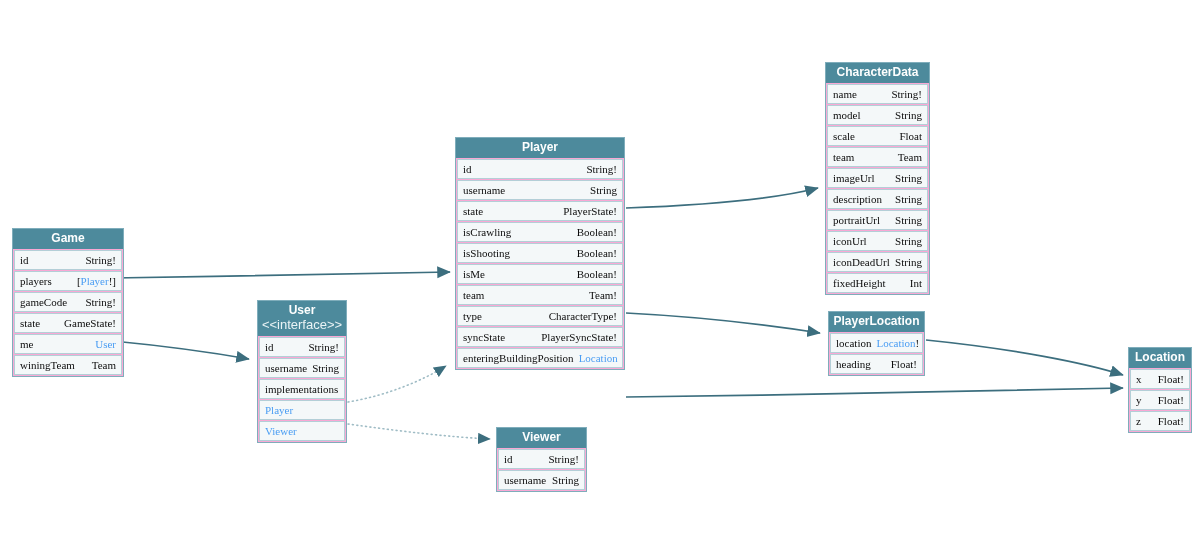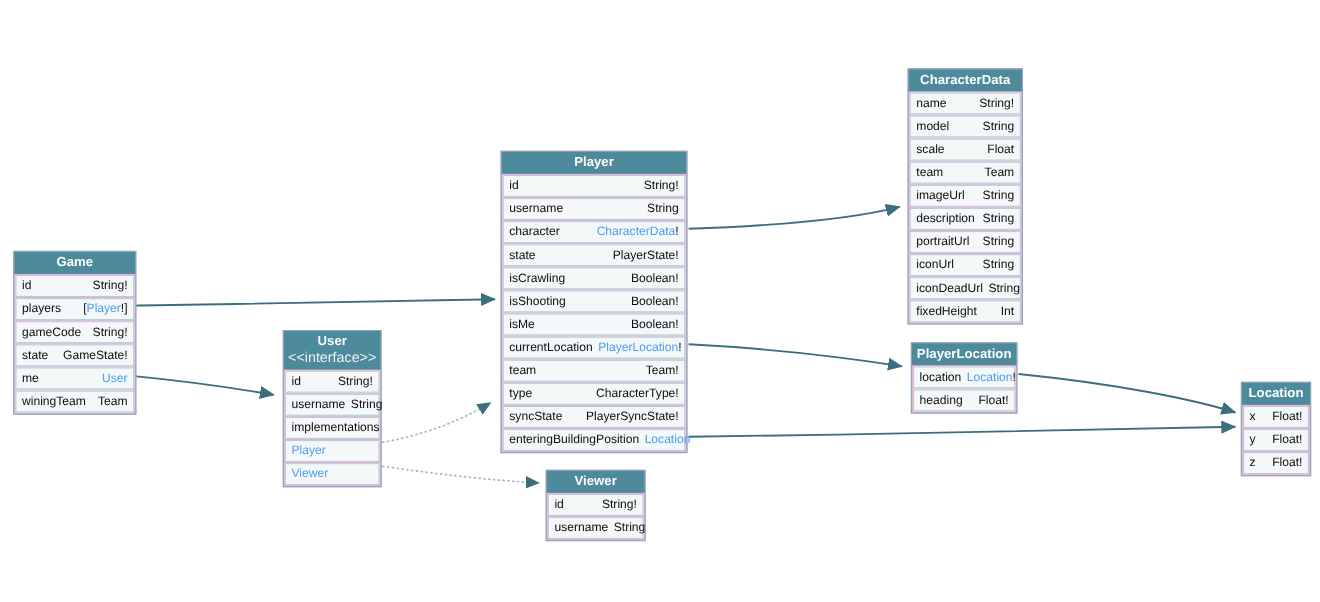--- a/index.html
+++ b/index.html
@@ -13,21 +13,21 @@
     border:1px solid #7fadbb;cursor:pointer;
   }
   .node-title{
     background:#4d8a9c;color:#fdfefe;text-align:center;font-weight:bold;
     font-size:12px;line-height:1.15;padding:3px 2px;
   }
   .node-sub{display:block;font-weight:normal;font-size:13px;color:#eaf3f5;}
   .row{
     box-sizing:border-box;height:20px;margin:1px;display:flex;align-items:center;
     justify-content:space-between;gap:5px;padding:0 5px;background:#f4f8f9;
-    border:1px solid #b3cfd7;font-size:11px;color:#0c0c0c;white-space:nowrap;
+    border:1px solid #b3cfd7;font-size:11px;color:#0c0c0c;white-space:nowrap;font-family:Liberation Serif, serif;
   }
   .row.section{justify-content:flex-start;}
   .row.impl{justify-content:flex-start;}
   .fname{flex:0 0 auto;}
   .ftype{flex:0 0 auto;text-align:right;}
   .link{color:#4a9df3;}
   path.edge-solid{fill:none;stroke:#3c6e7e;stroke-width:1.7;}
   path.edge-dotted{
     fill:none;stroke:#9fbcc5;stroke-width:1.6;
     stroke-dasharray:1 3.4;stroke-linecap:round;
@@ -106,42 +106,34 @@
         <div class="node-title"><span>Player</span></div>
         <div class="row">
           <span class="fname">id</span>
           <span class="ftype"><span>String!</span></span>
         </div>
         <div class="row">
           <span class="fname">username</span>
           <span class="ftype"><span>String</span></span>
         </div>
         <div class="row">
-          <span class="fname">character</span>
-          <span class="ftype"><span class="link">CharacterData</span><span>!</span></span>
-        </div>
-        <div class="row">
           <span class="fname">state</span>
           <span class="ftype"><span>PlayerState!</span></span>
         </div>
         <div class="row">
           <span class="fname">isCrawling</span>
           <span class="ftype"><span>Boolean!</span></span>
         </div>
         <div class="row">
           <span class="fname">isShooting</span>
           <span class="ftype"><span>Boolean!</span></span>
         </div>
         <div class="row">
           <span class="fname">isMe</span>
           <span class="ftype"><span>Boolean!</span></span>
-        </div>
-        <div class="row">
-          <span class="fname">currentLocation</span>
-          <span class="ftype"><span class="link">PlayerLocation</span><span>!</span></span>
         </div>
         <div class="row">
           <span class="fname">team</span>
           <span class="ftype"><span>Team!</span></span>
         </div>
         <div class="row">
           <span class="fname">type</span>
           <span class="ftype"><span>CharacterType!</span></span>
         </div>
         <div class="row">

